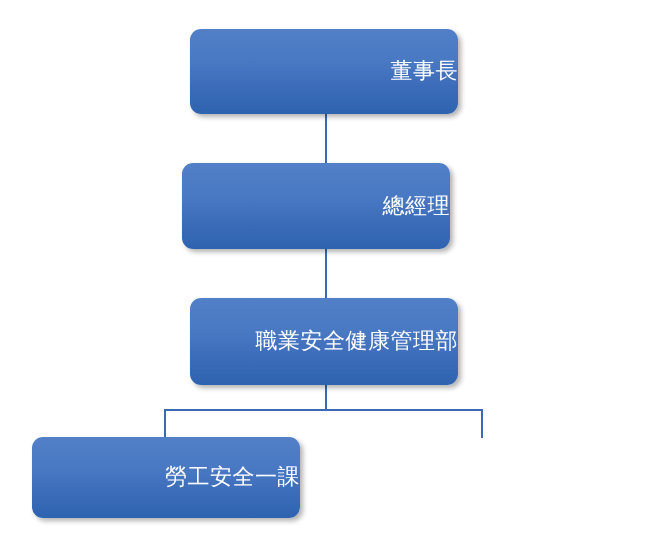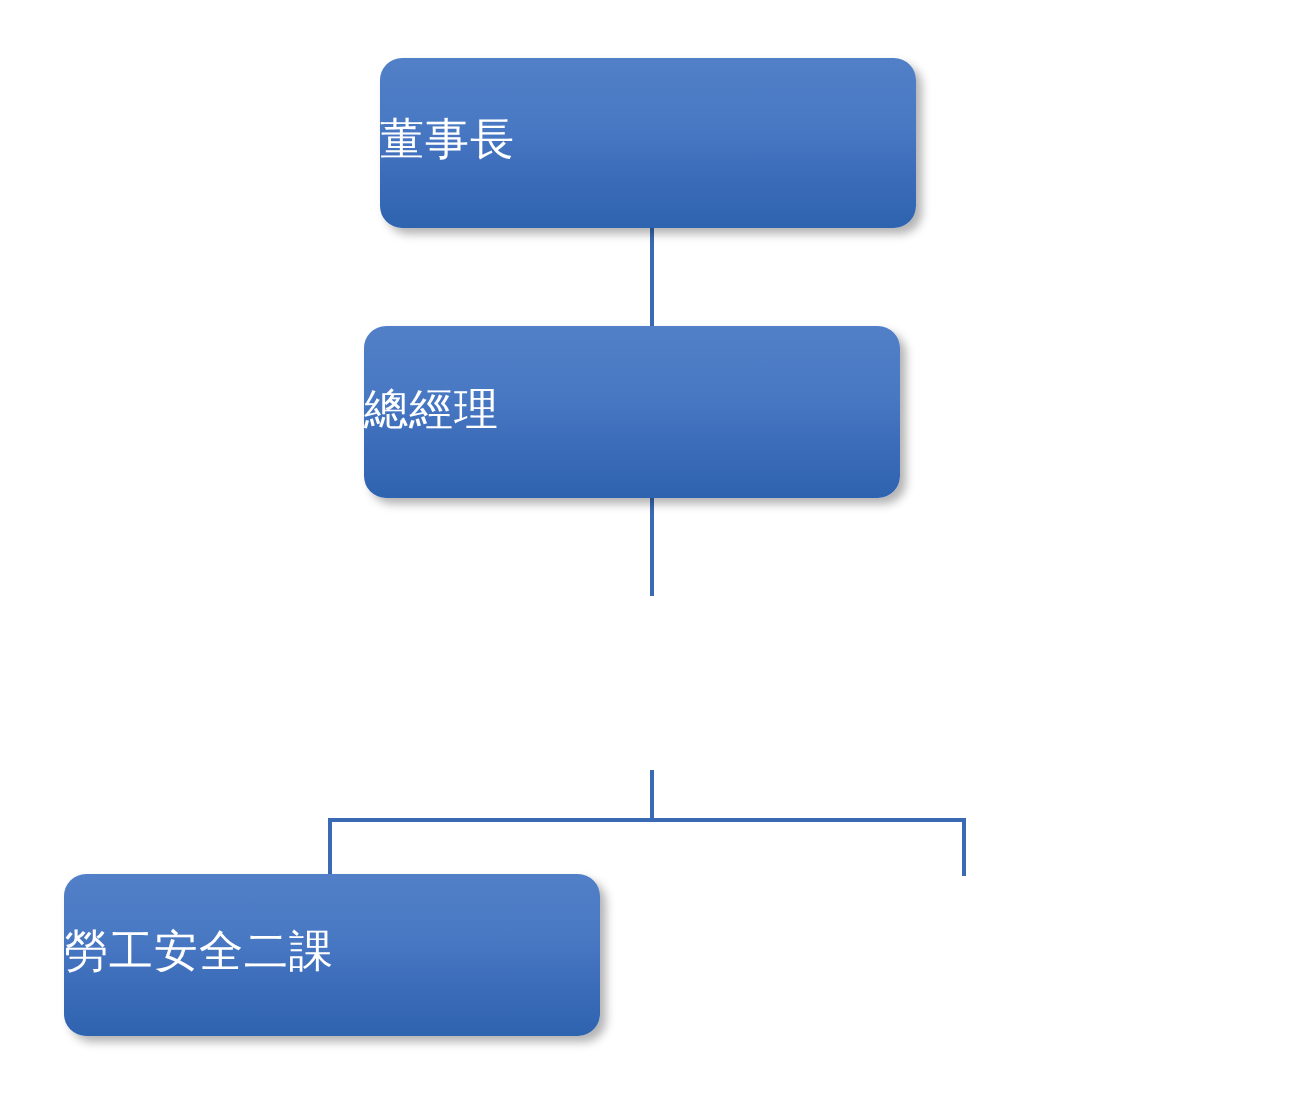--- a/index.html
+++ b/index.html
@@ -29,21 +29,21 @@
 
   
   .node {
     position: absolute;
     box-sizing: border-box;
     border-radius: 11px;
     background: linear-gradient(to bottom, #5180c8 0%, #4a79c4 38%, #3a6bb8 72%, #2e63b0 100%);
     box-shadow: 3px 3px 5px rgba(0, 0, 0, 0.30);
     display: flex;
     align-items: center;
-    justify-content: flex-start;
+    justify-content: flex-end;
     text-align: center;
   }
   .node-label {
     color: #ffffff;
     font-size: 22px;
     line-height: 1.2;
     letter-spacing: 0.5px;
     white-space: nowrap;
     user-select: none;
   }
@@ -81,19 +81,22 @@
   <div class="connector connector-v link-bus-right"></div>
 
   <div class="node node-chairman">
     <span class="node-label">董事長</span>
   </div>
 
   <div class="node node-gm">
     <span class="node-label">總經理</span>
   </div>
 
+  <div class="node node-dept">
+    <span class="node-label">職業安全健康管理部</span>
+  </div>
 
   <div class="node node-unit-1">
-    <span class="node-label">勞工安全二課</span>
+    <span class="node-label">勞工安全一課</span>
   </div>
 
 
 </div>
 
 </body></html>

